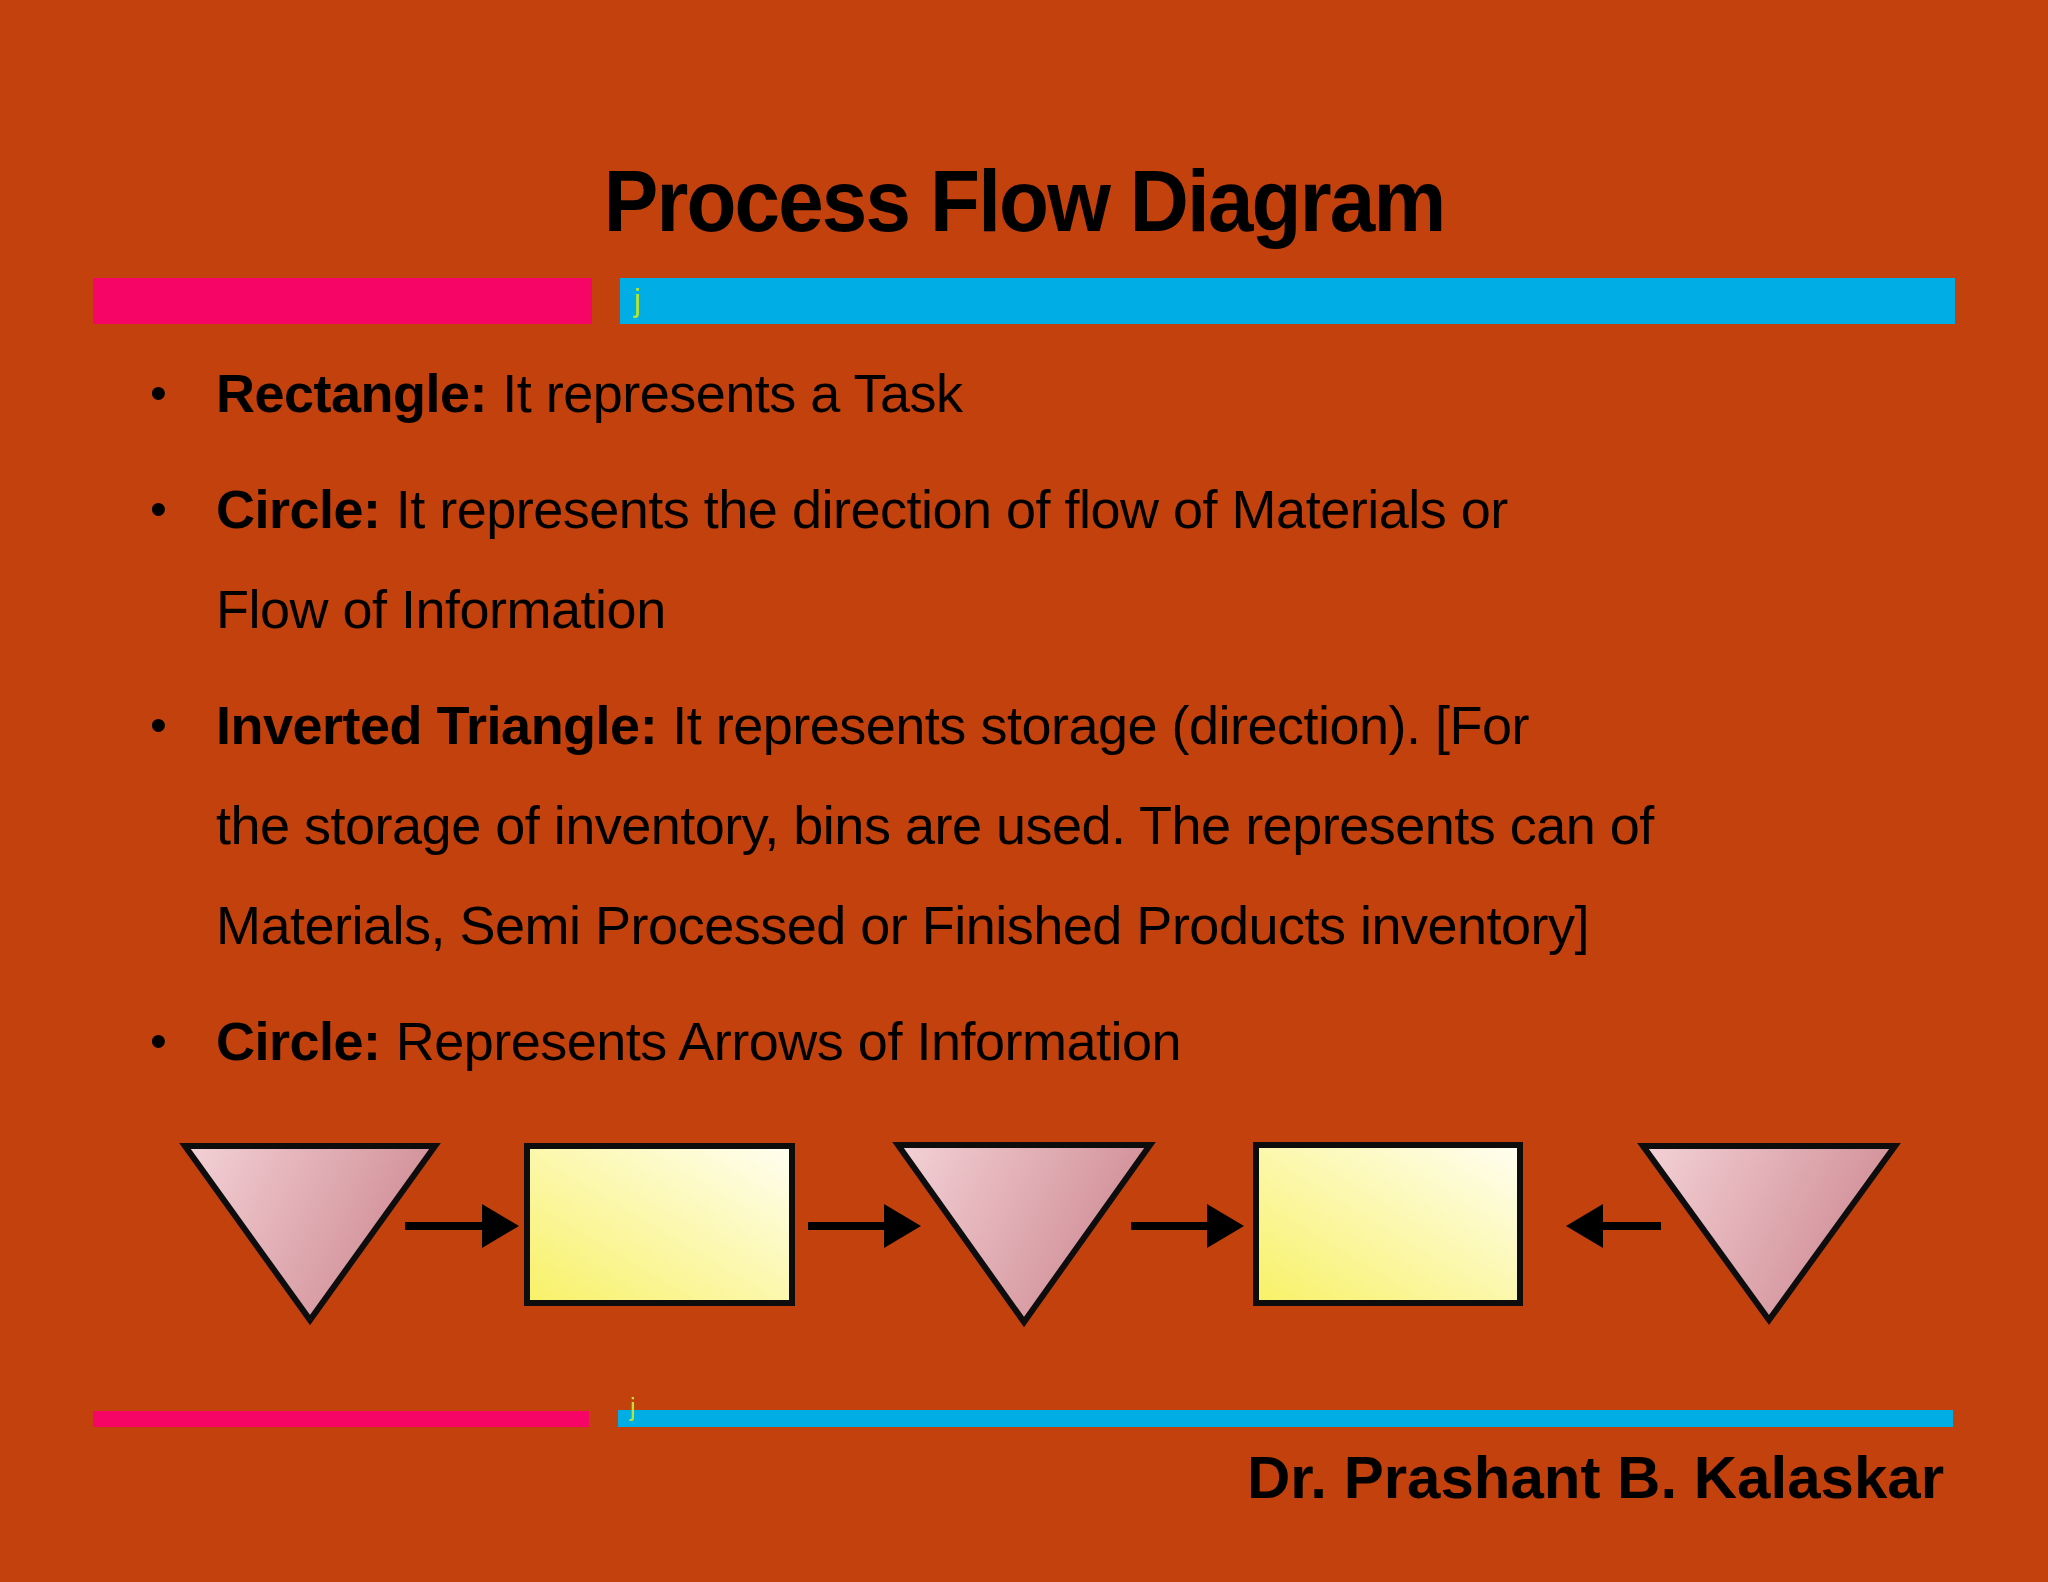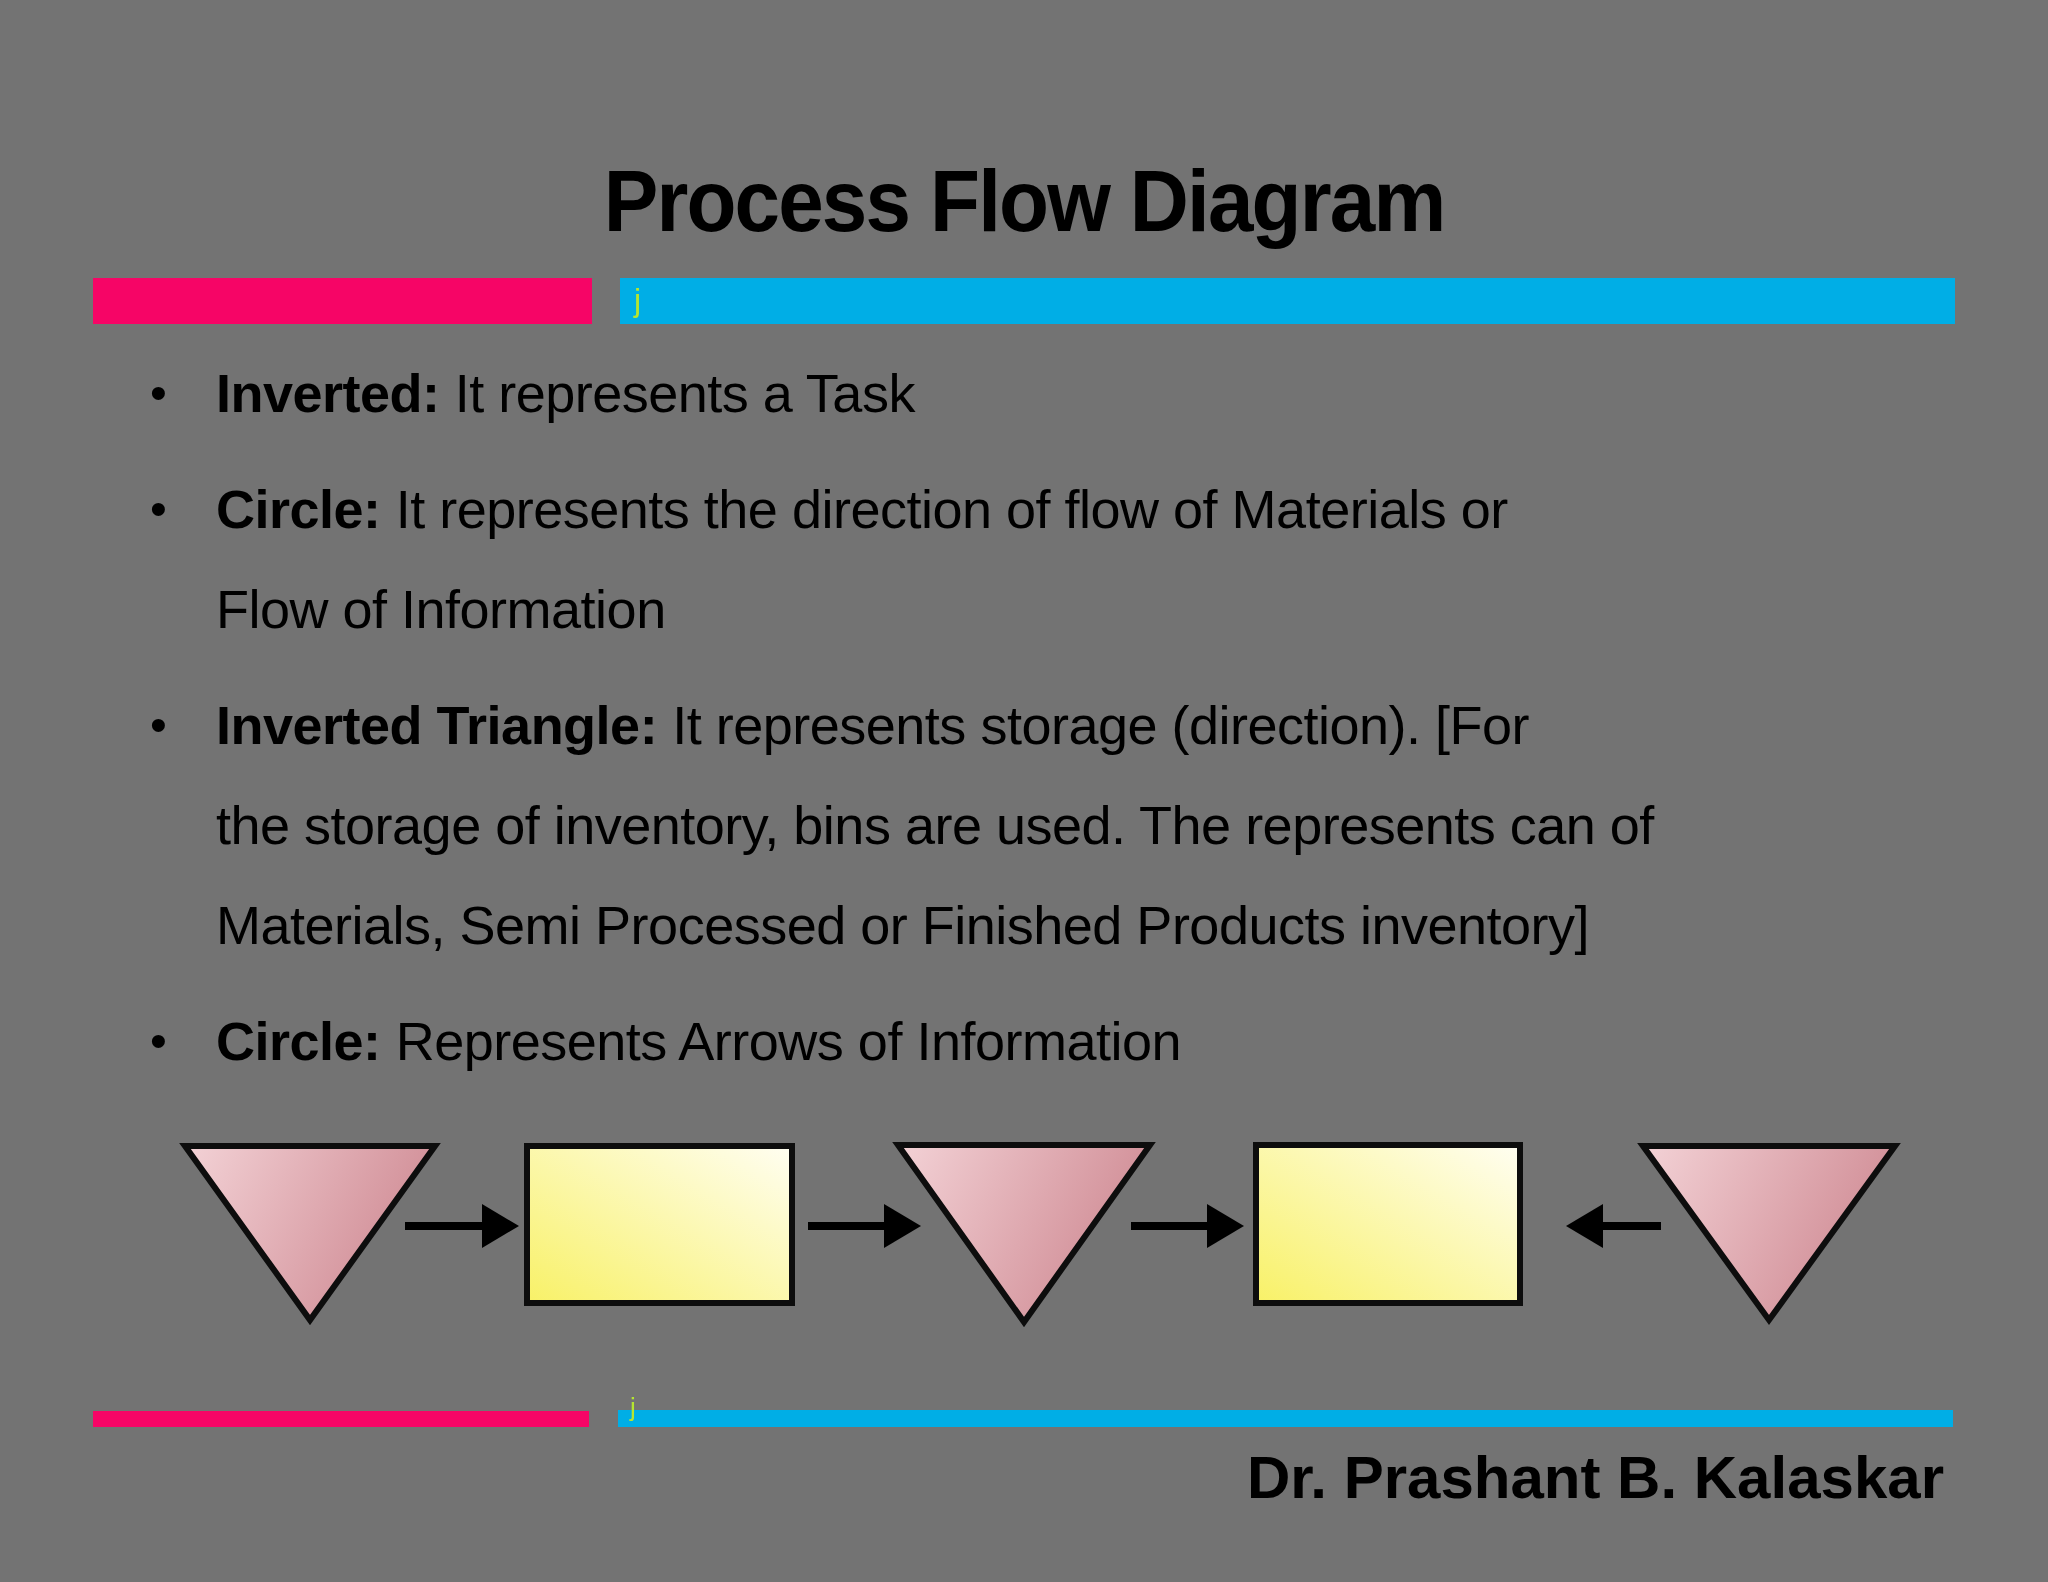--- a/index.html
+++ b/index.html
@@ -1,20 +1,20 @@
 <!DOCTYPE html>
 <html><head>
 <meta charset="utf-8">
 <style>
   html, body { margin: 0; padding: 0; background: #ffffff; }
   .slide {
     position: relative;
     width: 2048px;
     height: 1582px;
-    background: #737373;
+    background: #c2410c;
     overflow: hidden;
     font-family: "Liberation Sans", "DejaVu Sans", sans-serif;
     color: #000000;
   }
 
   
   .title {
     position: absolute;
     top: 96px;
     left: 0;
@@ -84,21 +84,21 @@
   <h1 class="title">Process Flow Diagram</h1>
 
   <div class="bar bar-pink-top" style="background-color: rgb(246, 5, 102);"></div>
   <div class="bar bar-cyan-top" style="background-color: rgb(0, 174, 230);"></div>
   <span class="j-mark j-top">j</span>
 
   <div class="bullets">
 
     <div class="bullet">
       <span class="marker">•</span>
-      <div class="bline"><b class="lead">Inverted:</b><span>It represents a Task</span></div>
+      <div class="bline"><b class="lead">Rectangle:</b><span>It represents a Task</span></div>
     </div>
 
     <div class="bullet">
       <span class="marker">•</span>
       <div class="bline"><b class="lead">Circle:</b><span>It represents the direction of flow of Materials or</span></div>
       <div class="bline">Flow of Information</div>
     </div>
 
     <div class="bullet">
       <span class="marker">•</span>

